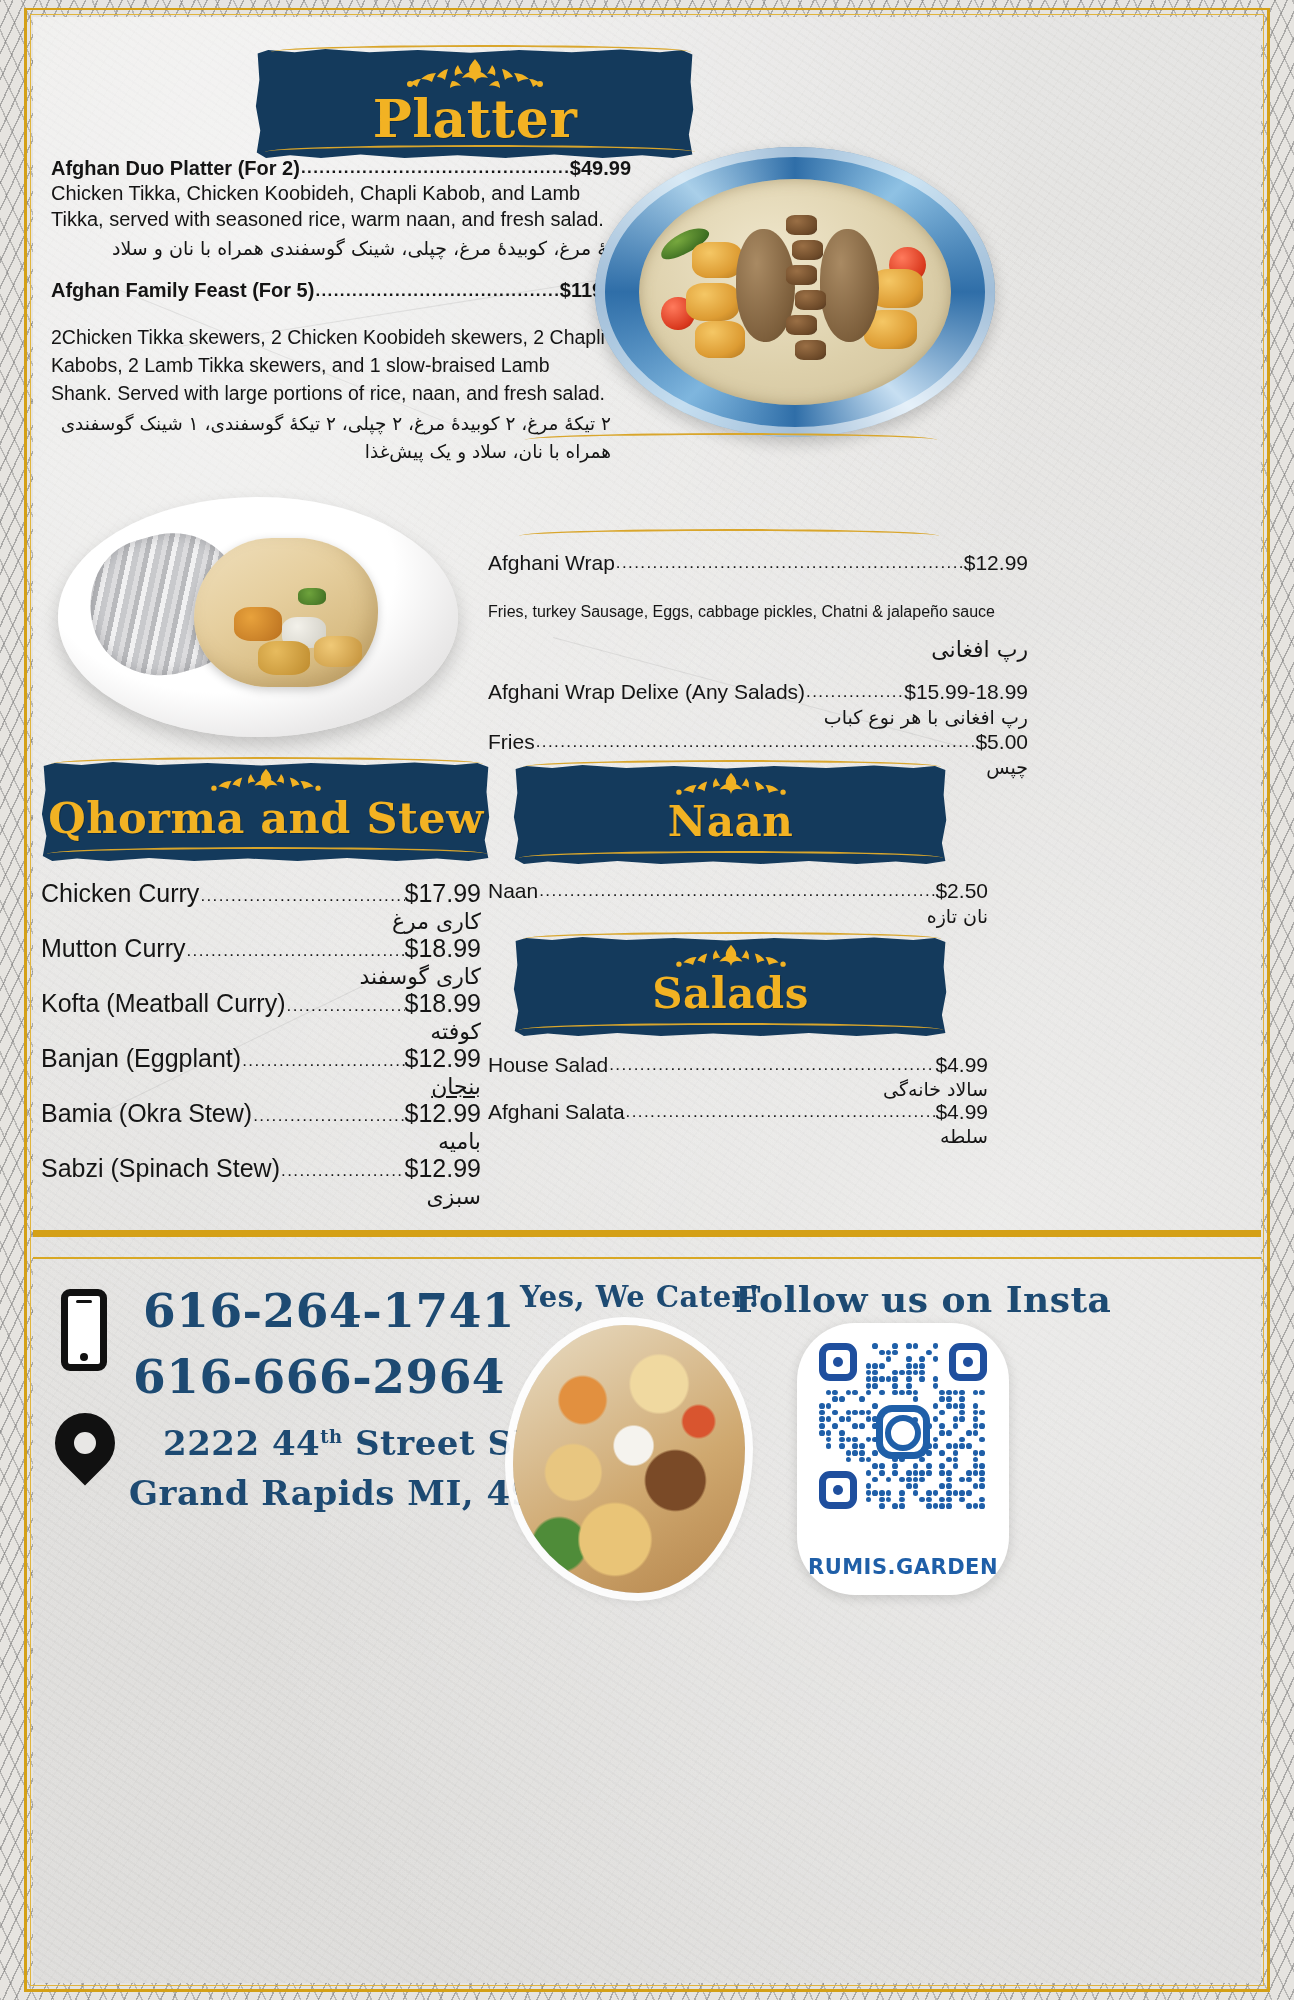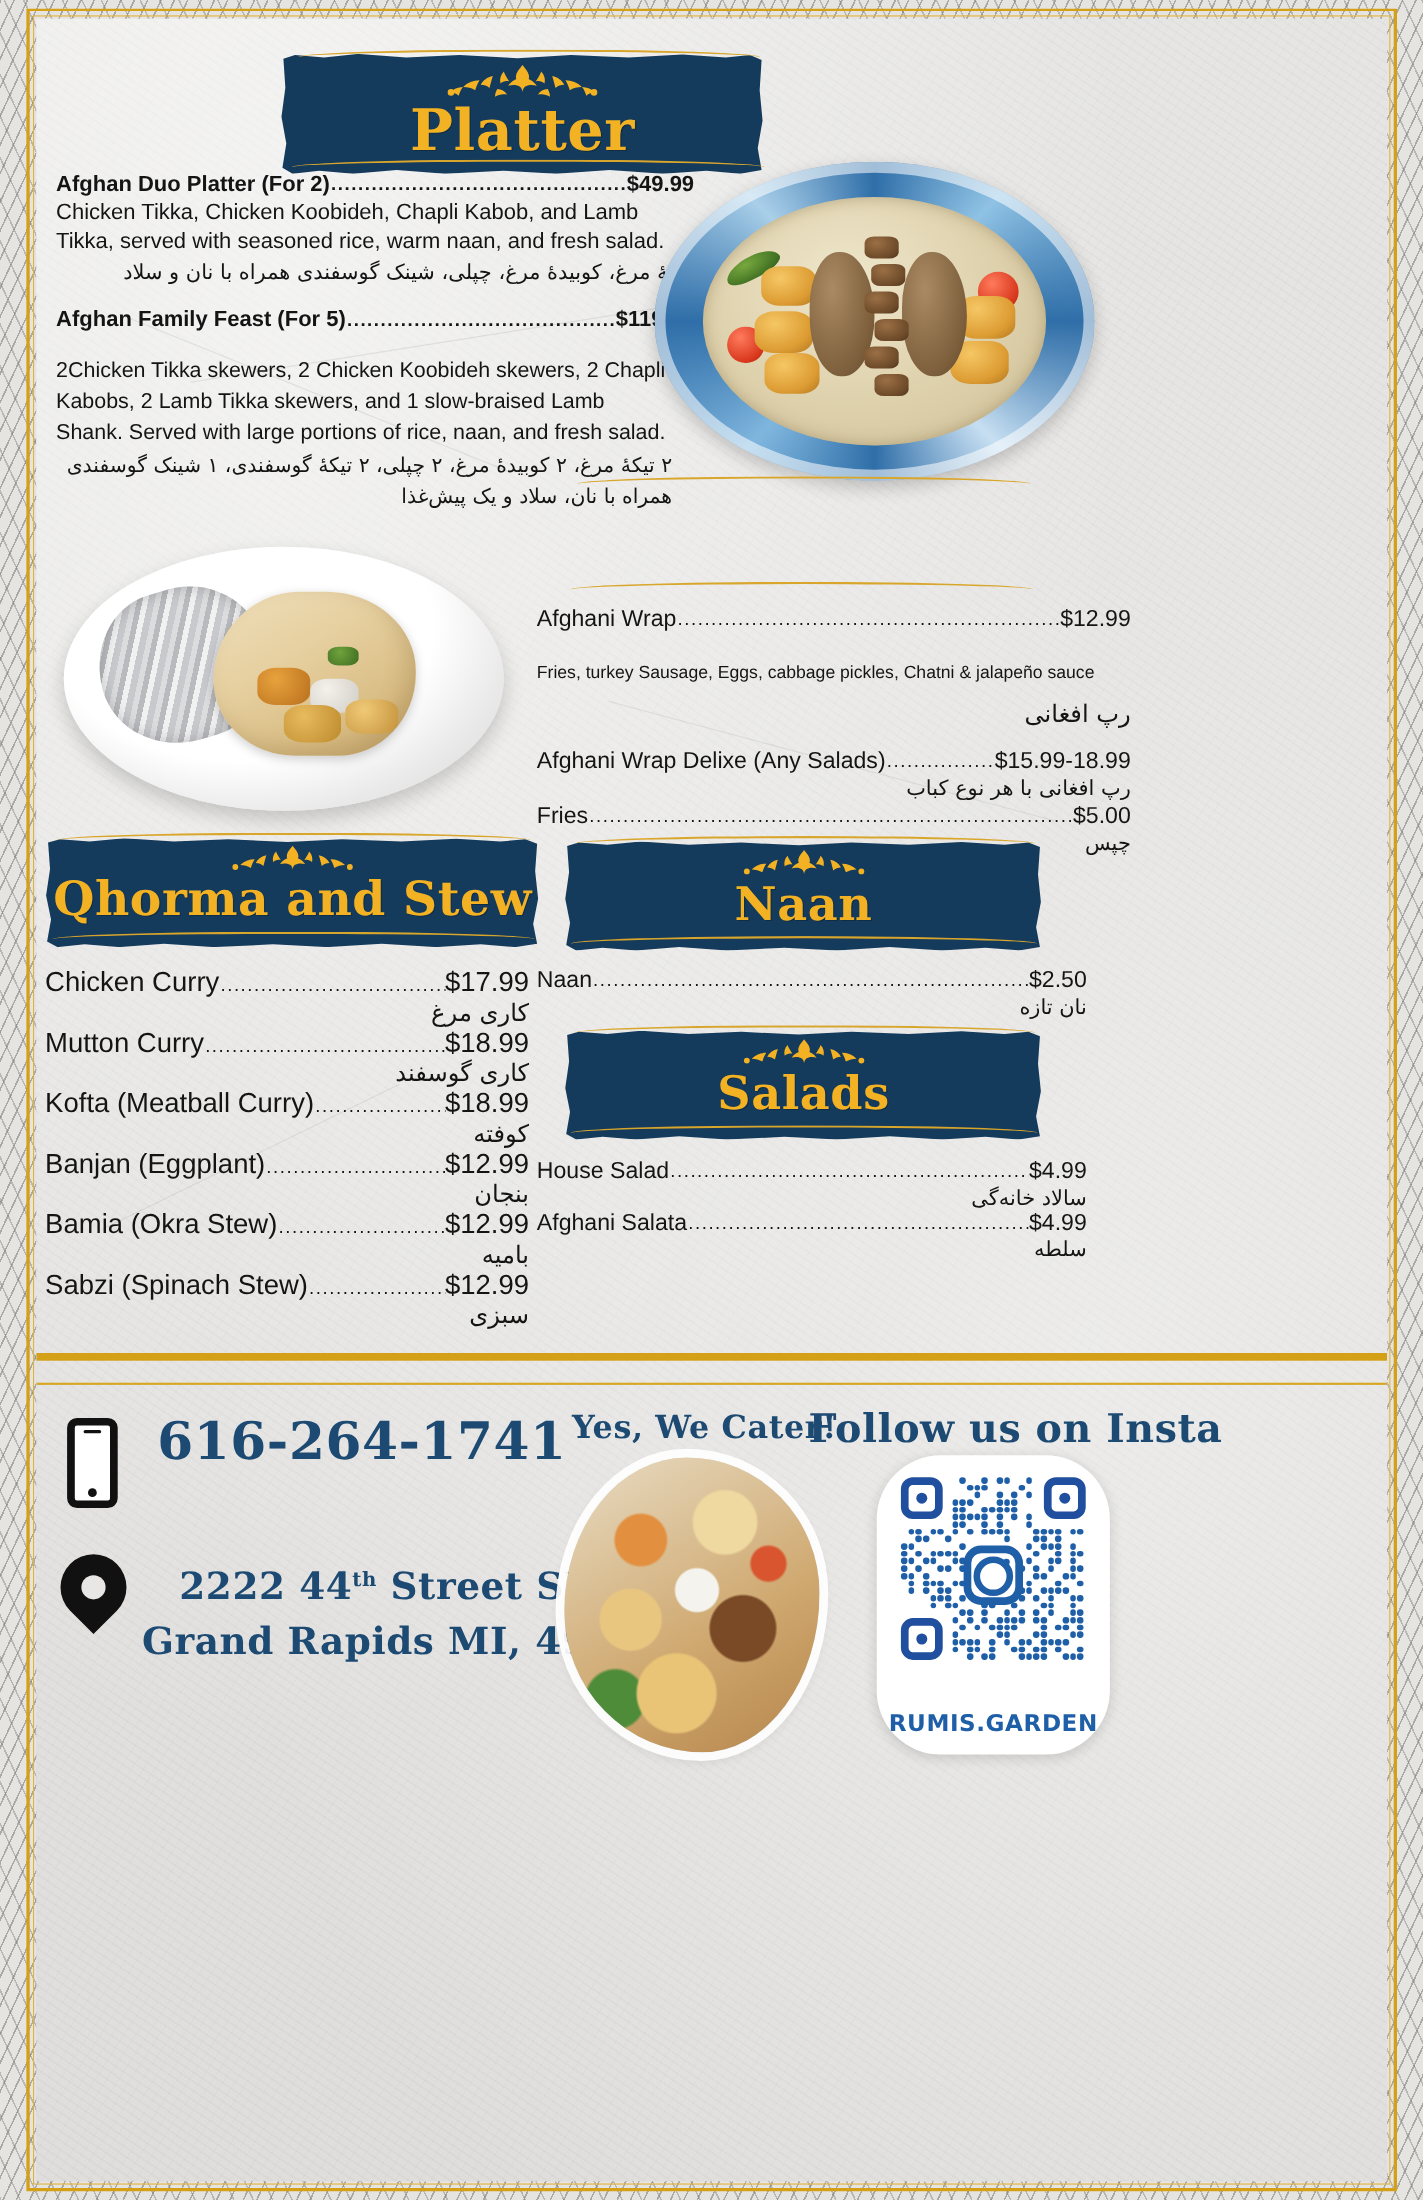--- a/index.html
+++ b/index.html
@@ -433,21 +433,21 @@
         <span class="price item-price">$18.99</span>
       </div>
       <div class="fa" style="font-size:22px; margin-top:1px;">کوفته</div>
     </div>
     <div>
       <div class="row" style="font-size:25px;">
         <span class="name item-name">Banjan (Eggplant)</span>
         <span class="dots">....................................................................................................................</span>
         <span class="price item-price">$12.99</span>
       </div>
-      <div class="fa" style="font-size:22px; margin-top:1px;">بنجان</div>
+      <div class="fa" style="font-size:22px; margin-top:1px;text-decoration:underline;">بنجان</div>
     </div>
     <div>
       <div class="row" style="font-size:25px;">
         <span class="name item-name">Bamia (Okra Stew)</span>
         <span class="dots">....................................................................................................................</span>
         <span class="price item-price">$12.99</span>
       </div>
       <div class="fa" style="font-size:22px; margin-top:1px;">بامیه</div>
     </div>
     <div>
@@ -537,20 +537,21 @@
 
     <div style="position:absolute; left:28px; top:24px;">
       <div class="phone-icon-body"></div>
     </div>
 
     <div style="position:absolute; left:22px; top:148px;">
       <div class="pin-icon"></div>
     </div>
 
     <div class="script" style="position:absolute; left:110px; top:18px; font-size:47px;">616-264-1741</div>
+    <div class="script" style="position:absolute; left:100px; top:84px; font-size:47px;">616-666-2964</div>
 
     <div class="script" style="position:absolute; left:130px; top:158px; font-size:34px;">
       <span>2222 44</span><sup style="font-size:18px;">th</sup><span> Street SE</span>
     </div>
     <div class="script" style="position:absolute; left:96px; top:208px; font-size:34px;">Grand Rapids MI, 49508</div>
 
     <div class="script" style="position:absolute; left:487px; top:15px; font-size:29px;">Yes, We Cater!</div>
     <div class="photo cater-photo" style="left:480px; top:60px; width:232px; height:268px;"></div>
 
     <div class="script" style="position:absolute; left:702px; top:13px; font-size:36px;text-align:center;">Follow us on Insta</div>

